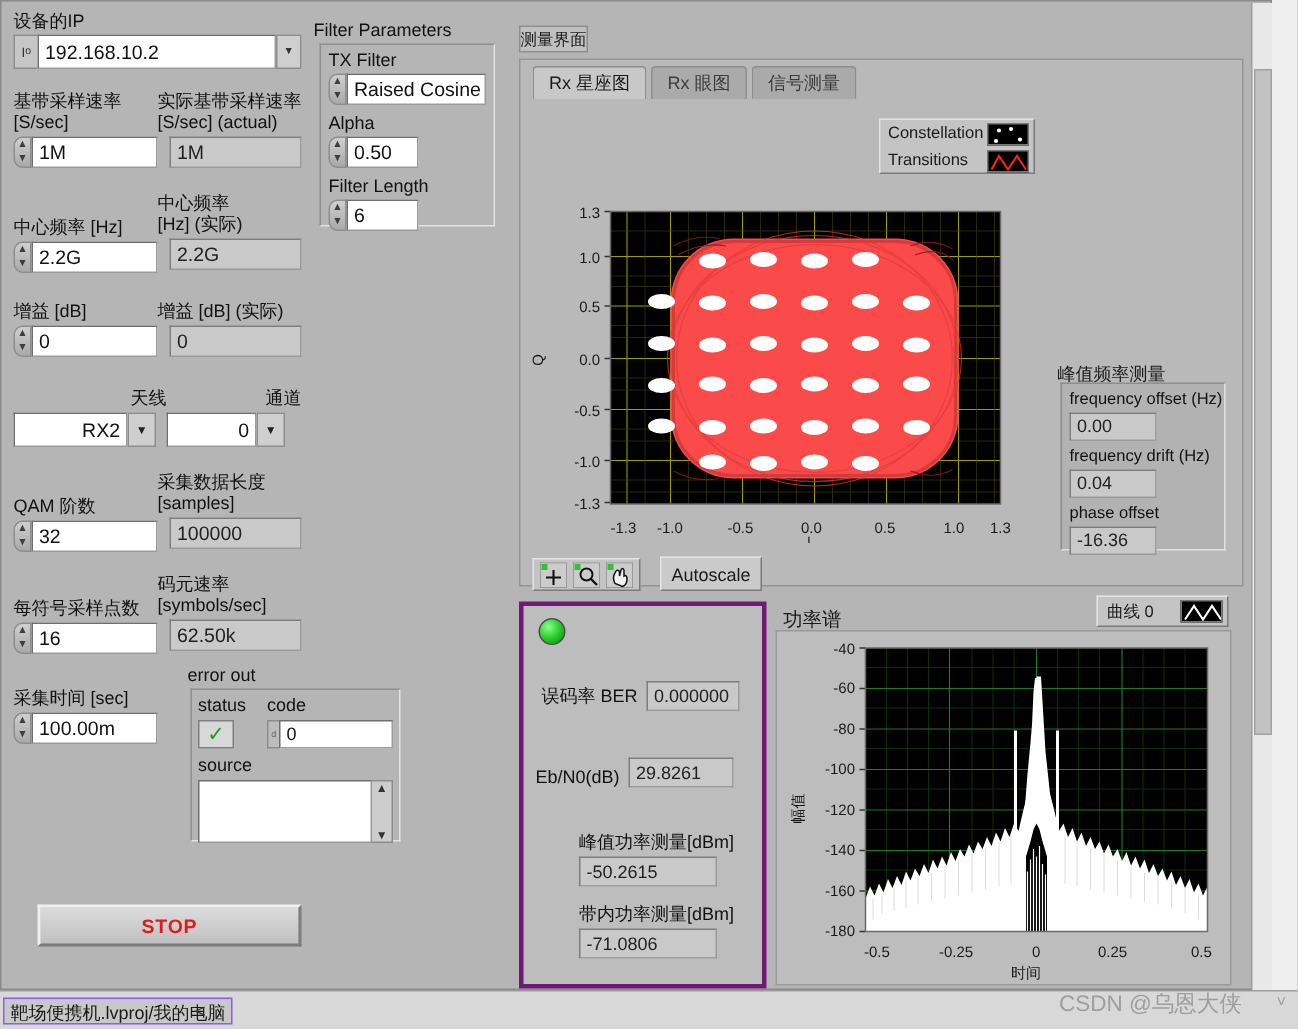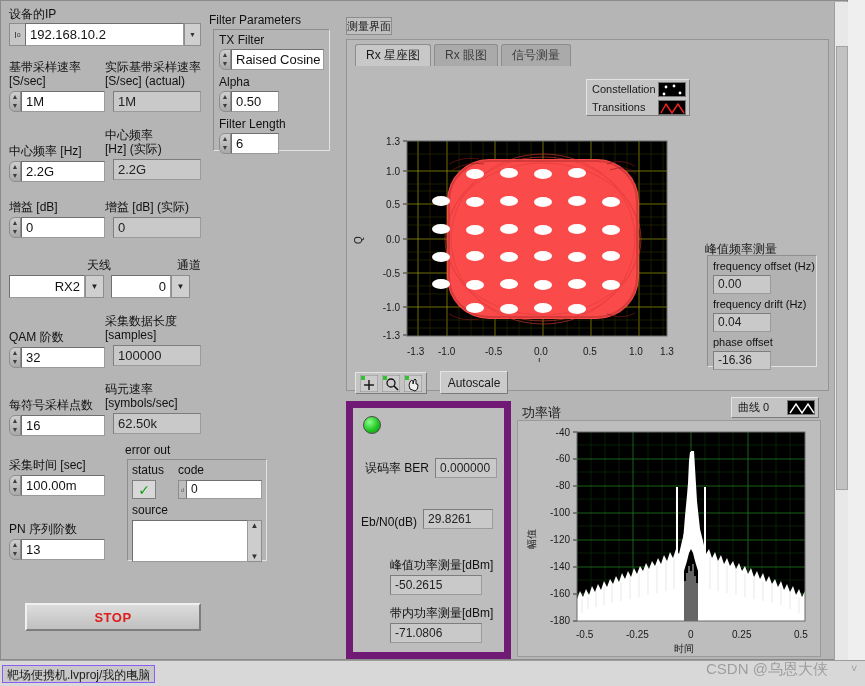--- a/index.html
+++ b/index.html
@@ -174,27 +174,20 @@
     </div>
 
     <div style="margin-top:22px;width:96px;">
       <div class="lbl">采集时间 [sec]</div>
       <div class="row" style="margin-top:3px;">
         <div class="spin"></div>
         <div class="ctrl-box" style="flex:1;">100.00m</div>
       </div>
     </div>
 
-    <div style="margin-top:26px;width:96px;">
-      <div class="lbl">PN 序列阶数</div>
-      <div class="row" style="margin-top:3px;">
-        <div class="spin"></div>
-        <div class="ctrl-box" style="flex:1;">13</div>
-      </div>
-    </div>
   </div>
 
   <div class="abs" style="left:124px;top:442px;width:80px;">
     <div class="lbl">error out</div>
   </div>
   <div class="abs sunken" style="left:126px;top:458px;width:140px;height:102px;">
     <div style="display:flex;padding:3px 4px 0 4px;">
       <div style="width:46px;">
         <div class="lbl">status</div>
         <div style="margin-top:3px;width:24px;height:19px;background:#d8d8d8;border:1px solid #7f7f7f;display:flex;align-items:center;justify-content:center;color:#14a014;font-size:14px;font-weight:bold;">✓</div>
@@ -431,21 +424,21 @@
     <div style="padding:3px 5px;">
       <div class="lbl" style="font-size:11px;">frequency offset (Hz)</div>
       <div class="ind-box" style="margin-top:2px;width:58px;height:19px;line-height:17px;font-size:12px;">0.00</div>
       <div class="lbl" style="font-size:11px;margin-top:3px;">frequency drift (Hz)</div>
       <div class="ind-box" style="margin-top:2px;width:58px;height:19px;line-height:17px;font-size:12px;">0.04</div>
       <div class="lbl" style="font-size:11px;margin-top:3px;">phase offset</div>
       <div class="ind-box" style="margin-top:2px;width:58px;height:19px;line-height:17px;font-size:12px;">-16.36</div>
     </div>
   </div>
 
-  <div class="abs" style="left:345px;top:400px;width:165px;height:258px;background:#bdbdbd;border:7px solid #701a75;">
+  <div class="abs" style="left:345px;top:400px;width:165px;height:258px;background:#bdbdbd;border:3px solid #701a75;">
     <div style="position:absolute;left:10px;top:8px;width:18px;height:18px;border-radius:50%;background:radial-gradient(circle at 35% 32%,#8bff8b,#22c722 55%,#0f8b0f);border:1px solid #4c4c4c;"></div>
 
     <div style="position:absolute;left:12px;top:50px;display:flex;align-items:center;">
       <span class="lbl">误码率 BER</span>
       <span class="ind-box" style="margin-left:6px;width:62px;height:20px;line-height:18px;font-size:12px;">0.000000</span>
     </div>
 
     <div style="position:absolute;left:8px;top:101px;display:flex;align-items:flex-end;">
       <span class="lbl">Eb/N0(dB)</span>
       <span class="ind-box" style="margin-left:6px;width:70px;height:20px;line-height:18px;font-size:12px;">29.8261</span>

